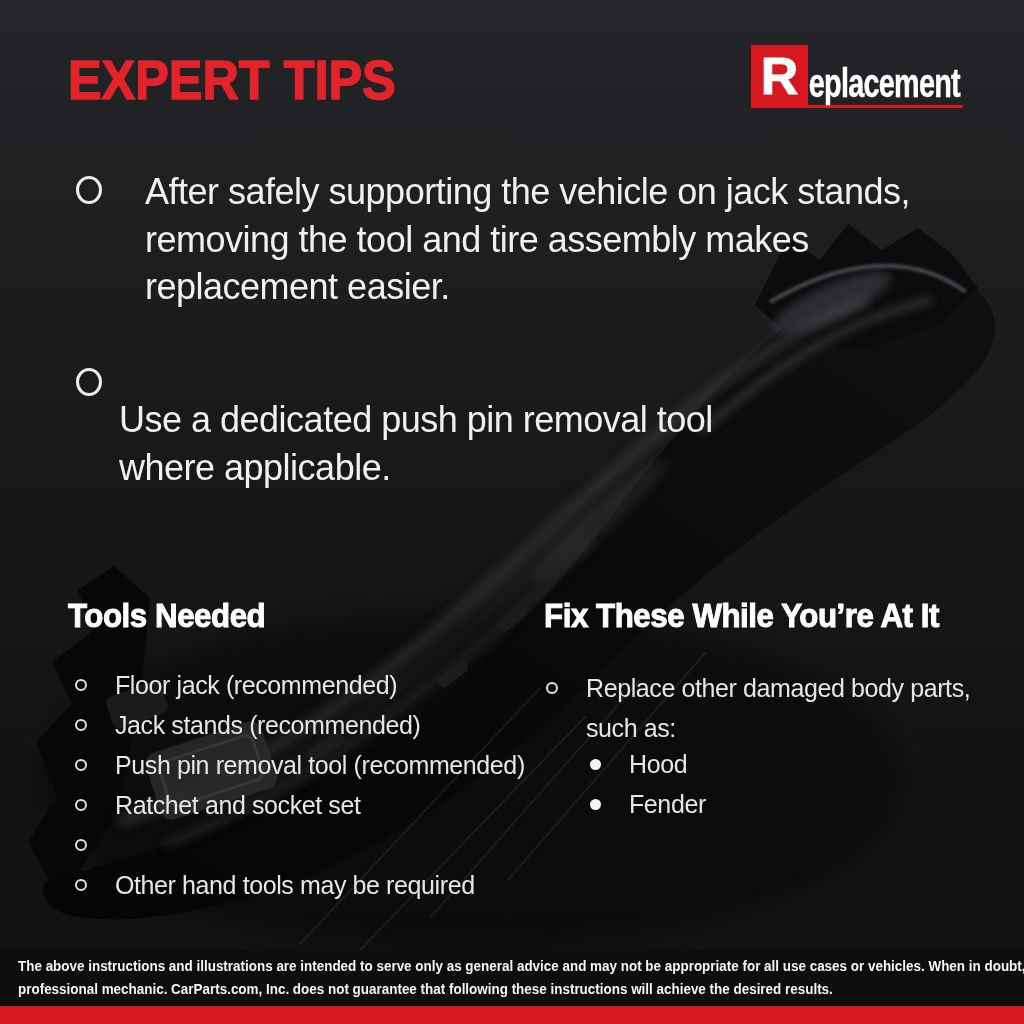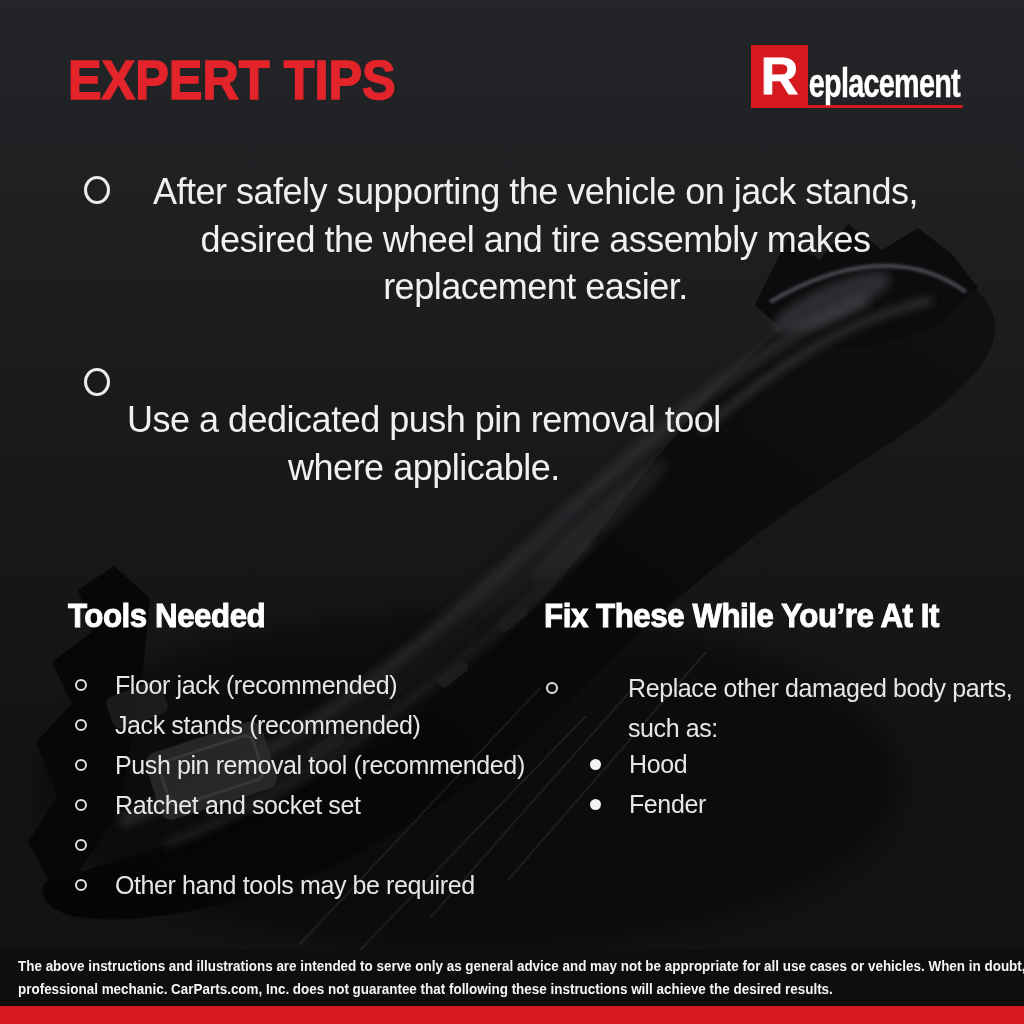--- a/index.html
+++ b/index.html
@@ -42,22 +42,22 @@
   .logo-rest{
     color:#fff;font-size:40px;font-weight:700;
     line-height:1.05;letter-spacing:-1px;
     -webkit-text-stroke:.5px #fff;
     border-bottom:3px solid var(--logo-red);
     transform:scaleX(.72);transform-origin:left bottom;
     padding:0 4px 1px 1px;white-space:nowrap;
   }
   
   .tip{
-    position:absolute;left:84px;z-index:5;
-    display:flex;align-items:flex-start;text-align:center;
+    position:absolute;left:76px;z-index:5;
+    display:flex;align-items:flex-start;
   }
   .tip-ring{
     width:26px;height:28px;border:3px solid #ececec;border-radius:50%;
     margin-top:8px;flex:0 0 auto;
   }
   .tip-lines{margin-left:43px;}
   .tip-lines .line{
     color:#f0f0f0;font-size:36px;font-weight:400;
     line-height:47.5px;letter-spacing:-.5px;white-space:nowrap;
   }
@@ -77,21 +77,21 @@
     flex:0 0 auto;margin-left:2px;
   }
   .dot{
     width:11px;height:11px;background:#f2f2f2;border-radius:50%;
     flex:0 0 auto;margin-left:2px;
   }
   .bullet-row .item-label{
     margin-left:28px;color:#e6e6e6;font-size:25px;font-weight:400;
     letter-spacing:-.4px;white-space:nowrap;
   }
-  .intro-row{display:flex;align-items:flex-start;gap:42px;}
+  .intro-row{display:flex;align-items:flex-start;}
   .intro-row .ring-sm{margin-top:14px;}
   .intro-lines{margin-left:28px;}
   .intro-lines .line{
     color:#e6e6e6;font-size:25px;font-weight:400;line-height:40px;
     letter-spacing:-.4px;white-space:nowrap;
   }
   
   .disclaimer-band{
     position:absolute;left:0;top:950px;width:1024px;height:56px;
     background:#0e0e0f;z-index:4;
@@ -186,21 +186,21 @@
       <span>R</span>
     </div>
     <div class="logo-rest">eplacement</div>
   </div>
 
   <div class="tip" style="top:168px;">
     <div class="tip-ring"></div>
     <div class="tip-lines">
 
     <div class="line">After safely supporting the vehicle on jack stands,</div>
-        <div class="line">desired the wheel and tire assembly makes</div>
+        <div class="line">removing the tool and tire assembly makes</div>
         <div class="line">replacement easier.</div>
       </div>
   </div>
 
   <div class="tip" style="top:360px;flex-direction:column;">
     <div class="tip-ring"></div>
     <div class="tip-lines">
 
     <div class="line">Use a dedicated push pin removal tool</div>
         <div class="line">where applicable.</div>

